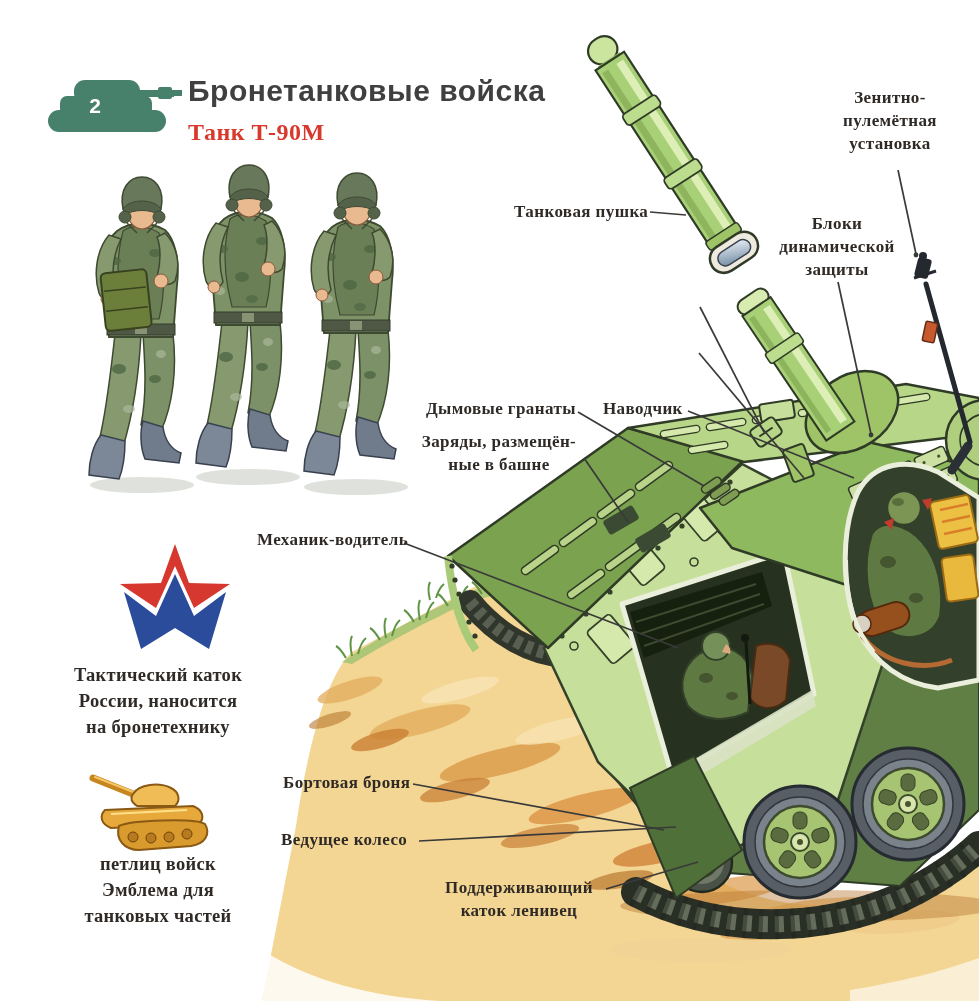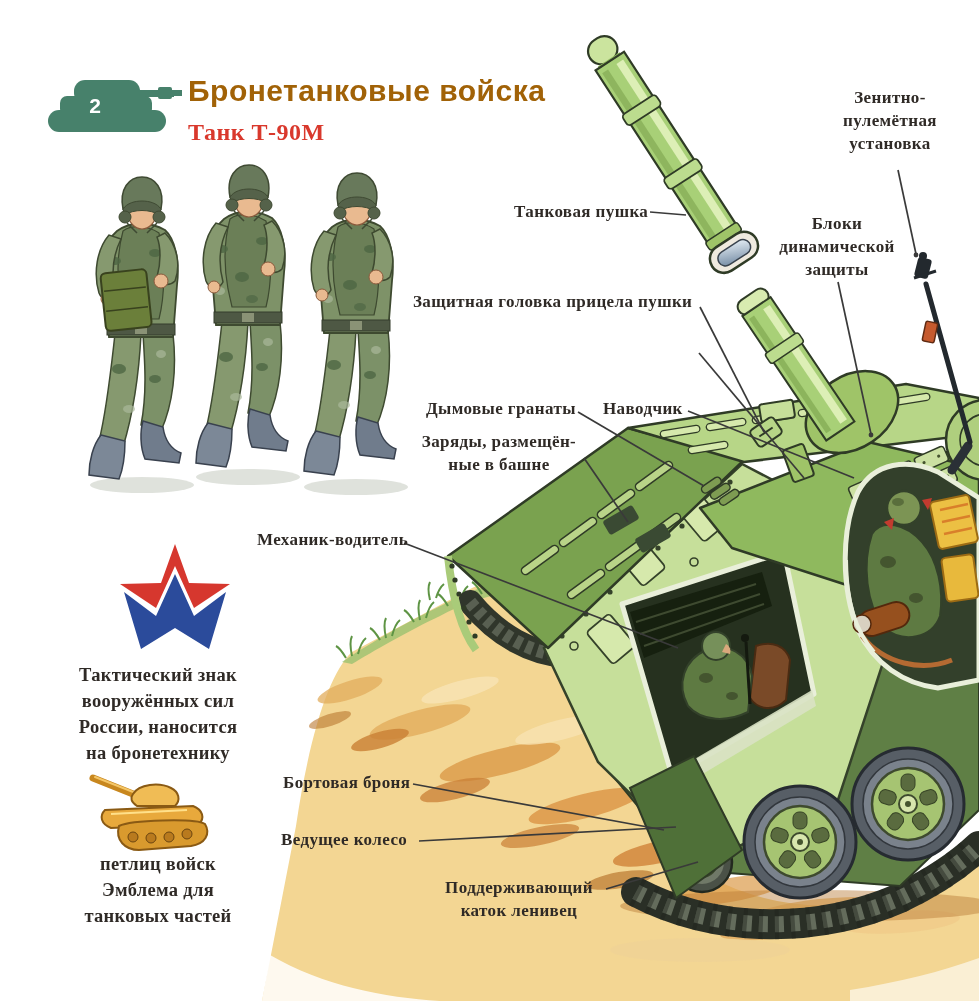--- a/index.html
+++ b/index.html
@@ -2,21 +2,21 @@
 <html lang="ru"><head>
 <meta charset="utf-8">
 <style>
   html,body{margin:0;padding:0;background:#fff;}
   .page{position:relative;width:979px;height:1001px;background:#ffffff;overflow:hidden;
         font-family:"Liberation Serif",serif;}
   svg{display:block;}
   .scene{position:absolute;left:0;top:0;z-index:1;}
   .overlay{position:absolute;z-index:2;}
   .title{position:absolute;left:188px;top:74px;font-family:"Liberation Sans",sans-serif;
-         font-weight:bold;font-size:30px;letter-spacing:.5px;color:#a16207;z-index:3;}
+         font-weight:bold;font-size:30px;letter-spacing:.5px;color:#404040;z-index:3;}
   .subtitle{position:absolute;left:188px;top:119px;font-family:Liberation Serif, serif;
          font-weight:bold;font-size:24px;letter-spacing:.5px;color:#D9382C;z-index:3;}
   .badge-num{position:absolute;left:80px;top:94px;width:30px;text-align:center;
          font-family:"Liberation Sans",sans-serif;font-weight:bold;font-size:21px;color:#fff;z-index:3;}
   .plabel{position:absolute;font-weight:bold;font-size:17px;line-height:23px;color:#2F2A26;
           letter-spacing:.4px;white-space:nowrap;z-index:3;text-align:center;}
   .plabel.c{}
   .plabel.r{text-align:center;}
   .caption{position:absolute;text-align:center;font-weight:bold;font-size:18.5px;line-height:26px;
            color:#2F2A26;letter-spacing:.3px;z-index:3;}
@@ -395,22 +395,21 @@
       <rect x="18" y="102" width="46" height="58" rx="5" fill="#6B7F3A" stroke="#39421E" stroke-width="2"></rect>
       <path d="M20 120 L62 120 M20 140 L62 140" stroke="#39421E" stroke-width="1.5"></path>
     </g>
   </svg>
 
   <svg class="overlay" style="left:95px;top:540px" width="160" height="125" viewBox="0 0 160 125">
     <path d="M61 76 L80 34 L99 76 L131 52 L114 109 L80 88 L46 109 L29 52 Z" fill="#2B4B9B"></path>
     <path d="M25 44 L66 43 L80 4 L94 43 L135 44 L99 68 L80 26 L61 68 Z" fill="#D6372E"></path>
   </svg>
   <div class="caption" style="left:58px;top:662px;width:200px">
-    <div>Тактический знак</div>
-    <div>вооружённых сил</div>
+    <div>Тактический каток</div>
     <div>России, наносится</div>
     <div>на бронетехнику</div>
   </div>
 
   <svg class="overlay" style="left:75px;top:760px" width="150" height="95" viewBox="0 0 150 95">
     <path d="M18 18 L78 42" stroke="#C8871E" stroke-width="7" stroke-linecap="round"></path>
     <path d="M20 17 L76 39" stroke="#F4C667" stroke-width="2" stroke-linecap="round"></path>
     <path d="M58 34 C64 24 84 22 96 28 C104 32 106 40 100 46 L62 46 C56 42 55 38 58 34 Z" fill="#F0BC55" stroke="#8A5A14" stroke-width="2"></path>
     <path d="M30 50 L118 46 C128 50 130 58 124 64 L36 68 C26 64 24 56 30 50 Z" fill="#E8A93C" stroke="#8A5A14" stroke-width="2"></path>
     <path d="M44 66 C40 80 50 90 64 90 L116 86 C130 84 136 74 130 64 C120 58 56 60 44 66 Z" fill="#D99A2E" stroke="#8A5A14" stroke-width="2"></path>
@@ -433,21 +432,20 @@
   </div>
 
   <div class="plabel" style="left:514px;top:200px">Танковая пушка</div>
 
   <div class="plabel c" style="left:774px;top:212px;width:126px">
     <div>Блоки</div>
     <div>динамической</div>
     <div>защиты</div>
   </div>
 
-  <div class="plabel" style="left:413px;top:290px">Защитная головка прицела пушки</div>
 
 
   <div class="plabel" style="left:426px;top:397px">Дымовые гранаты</div>
   <div class="plabel" style="left:603px;top:397px">Наводчик</div>
 
   <div class="plabel r" style="left:418px;top:430px;width:162px">
     <div>Заряды, размещён-</div>
     <div>ные в башне</div>
   </div>
 

